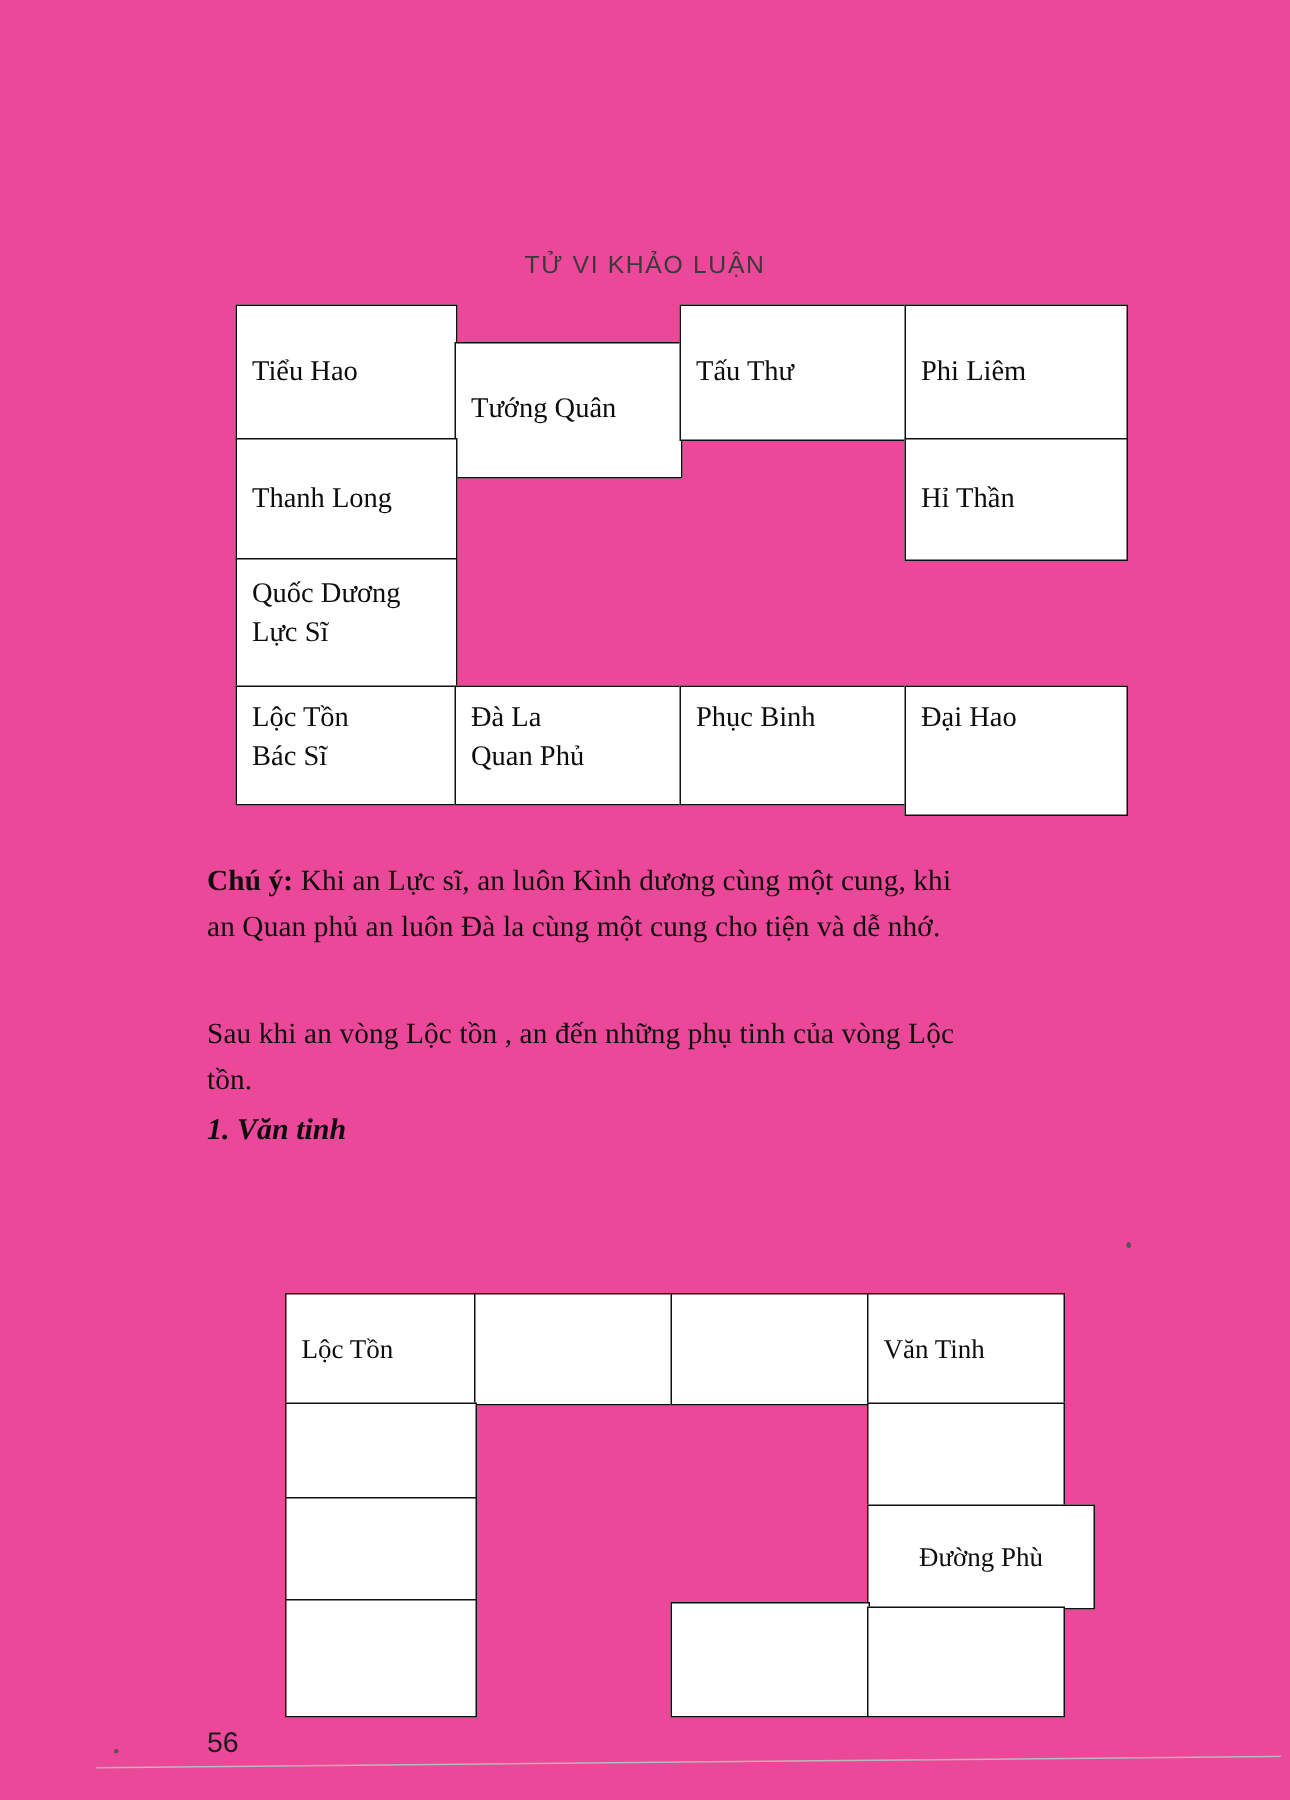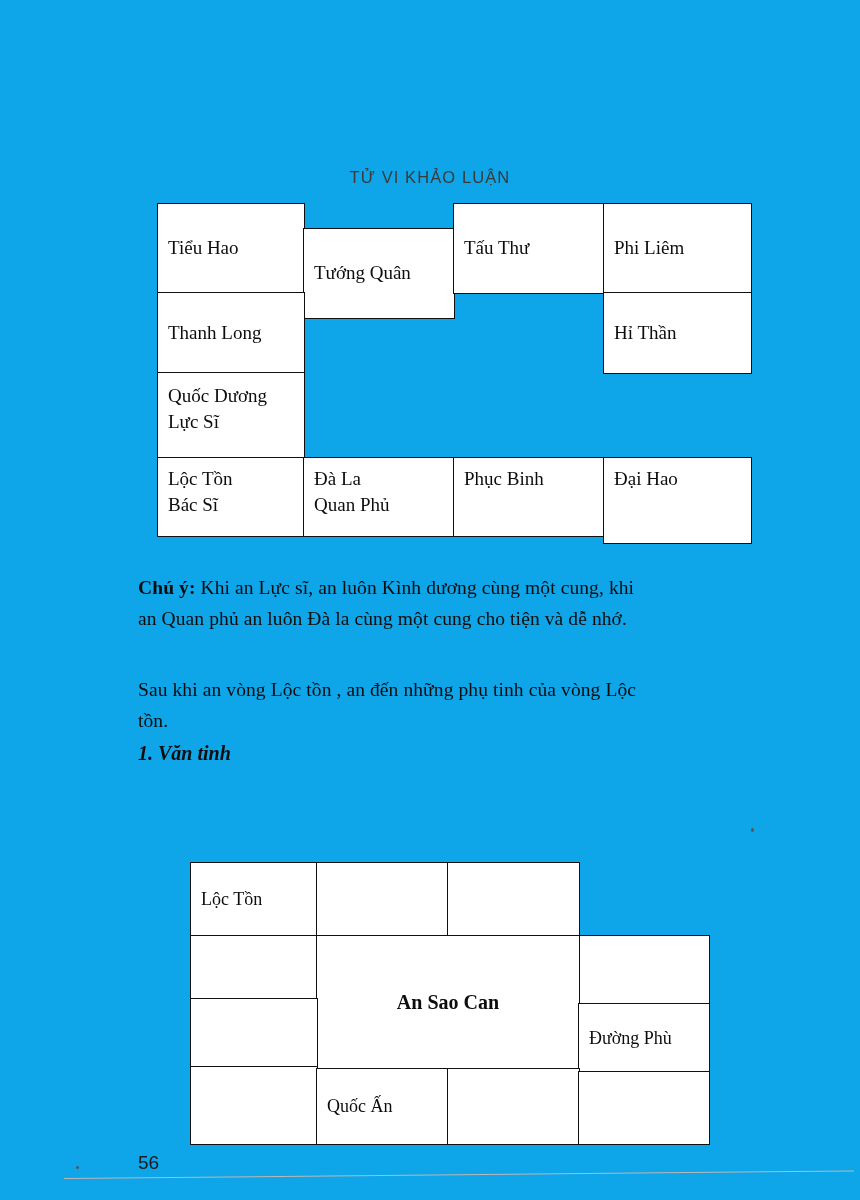--- a/index.html
+++ b/index.html
@@ -14,21 +14,21 @@
     position: relative;
     overflow: hidden;
     font-family: "Liberation Serif", "DejaVu Serif", serif;
     color: #0d0d0d;
     -webkit-font-smoothing: none;
   }
 
   .page {
     position: absolute;
     inset: 0;
-    background: #0ea5e9;
+    background: #ec4899;
   }
 
   
   .running-head {
     position: absolute;
     left: 0;
     right: 0;
     top: 168px;
     text-align: center;
     font-family: "Liberation Sans", "DejaVu Sans", sans-serif;
@@ -192,37 +192,34 @@
 
   <div class="speck" style="left:751px; top:828px; width:3px; height:4px;"></div>
 
   <div class="chart" id="table-van-tinh" style="left:190px; top:862px; width:520px; height:283px;">
 
     <div class="cell align-l" style="left:0px; top:0px; width:128px; height:75px;">
       <span class="txt">Lộc Tồn</span>
     </div>
     <div class="cell" style="left:126px; top:0px; width:133px; height:75px;"></div>
     <div class="cell" style="left:257px; top:0px; width:133px; height:75px;"></div>
+    <div class="cell align-l" style="left:388px; top:0px; width:132px; height:75px;">
+      <span class="txt">Văn Tinh</span>
+    </div>
 
     <div class="cell" style="left:0px; top:73px; width:128px; height:65px;"></div>
     <div class="cell" style="left:388px; top:73px; width:132px; height:70px;"></div>
 
-    <div class="cell c-center" style="left:126px; top:73px; width:264px; height:135px;">
-      <span class="txt">An Sao Can</span>
-    </div>
 
     <div class="cell" style="left:0px; top:136px; width:128px; height:70px;"></div>
-    <div class="cell align-l" style="left:388px; top:141px; width:132px; height:70px;">
+    <div class="cell align-l" style="left:388px; top:141px; width:152px; height:70px;text-align:center;">
       <span class="txt">Đường Phù</span>
     </div>
 
     <div class="cell" style="left:0px; top:204px; width:128px; height:79px;"></div>
-    <div class="cell align-l" style="left:126px; top:206px; width:133px; height:77px;">
-      <span class="txt">Quốc Ấn</span>
-    </div>
     <div class="cell" style="left:257px; top:206px; width:133px; height:77px;"></div>
     <div class="cell" style="left:388px; top:209px; width:132px; height:74px;"></div>
   </div>
 
   <div class="folio">56</div>
   <div class="scanline"></div>
   <div class="speck" style="left:76px; top:1166px; width:3px; height:3px;"></div>
 
 </div>
 

